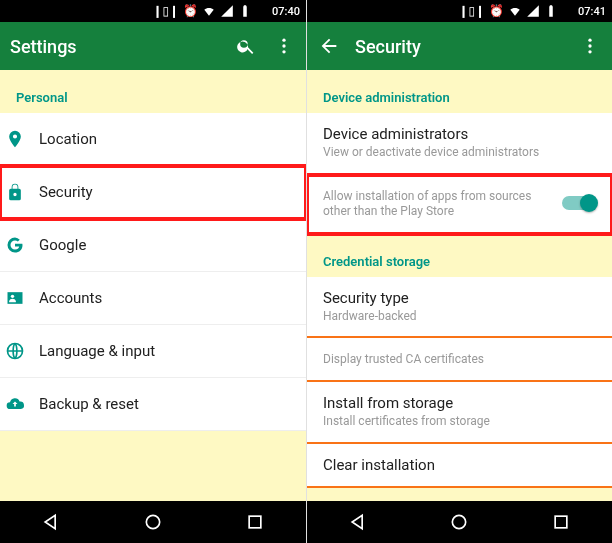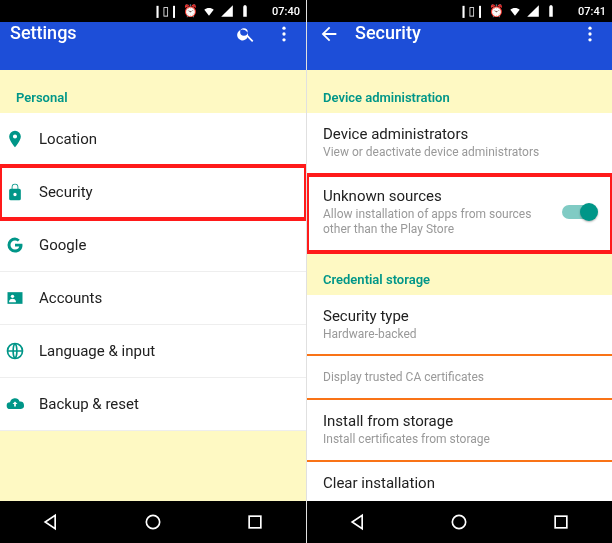--- a/index.html
+++ b/index.html
@@ -8,21 +8,21 @@
   .screen { width: 306px; height: 543px; display: flex; flex-direction: column; background: #fff; position: relative; }
   .screen + .screen { border-left: 1px solid #e0e0e0; }
 
   
   .status { height: 22px; background: #000; color: #fff; display: flex; align-items: center; justify-content: flex-end; padding: 0 6px; font-size: 11px; gap: 4px; }
   .status .clock { margin-left: 16px; font-weight: 500; }
   .status svg { width: 14px; height: 14px; }
   .status .glyph { font-size: 12px; }
 
   
-  .appbar { height: 48px; background: #1d4ed8; color: #fff; display: flex; padding: 0 10px; gap: 14px; }
+  .appbar { height: 48px; background: #15803d; color: #fff; display: flex; align-items: center; padding: 16px 10px; gap: 14px; }
   .appbar .title { font-size: 18px; font-weight: 500; flex: 1; }
   .appbar .icon-btn { width: 24px; height: 24px; display: flex; align-items: center; justify-content: center; cursor: pointer; }
   .appbar svg { fill: #fff; }
 
   
   .content { flex: 1; overflow: hidden; background: #fef9c3; }
   .section-title { color: #009688; font-size: 13px; font-weight: 600; padding: 20px 16px 8px; }
   .row { display: flex; align-items: center; padding: 16px 5px; background: #fff; border-bottom: 1px solid #eee; cursor: pointer; }
   .row .rowicon { width: 34px; display: flex; justify-content: flex-start; }
   .row .rowicon svg { fill: #009688; width: 20px; height: 20px; }
@@ -209,21 +209,20 @@
 
       <div class="rowR">
         <div class="labels">
           <div class="primary">Device administrators</div>
           <div class="secondary">View or deactivate device administrators</div>
         </div>
       </div>
 
       <div class="rowR highlight">
         <div class="labels">
-          <div class="primary">Unknown sources</div>
           <div class="secondary">Allow installation of apps from sources other than the Play Store</div>
         </div>
         <div class="switch"></div>
       </div>
 
       <div class="section-title">Credential storage</div>
 
       <div class="rowR">
         <div class="labels">
           <div class="primary">Security type</div>

